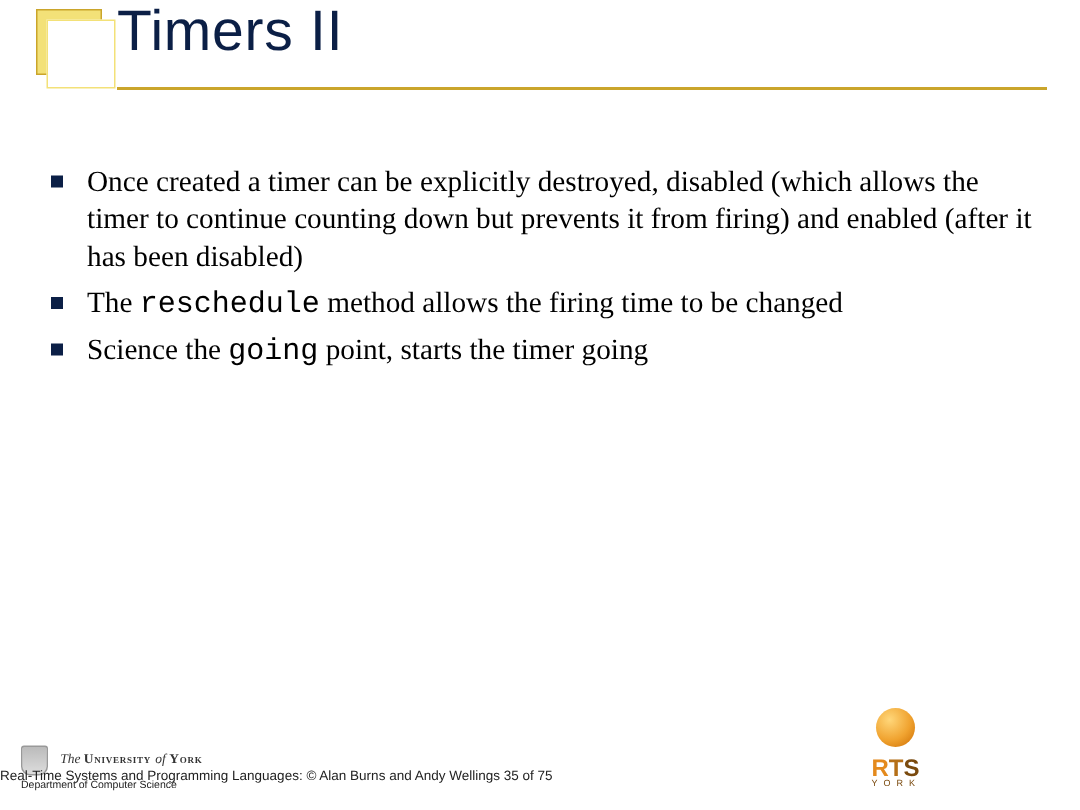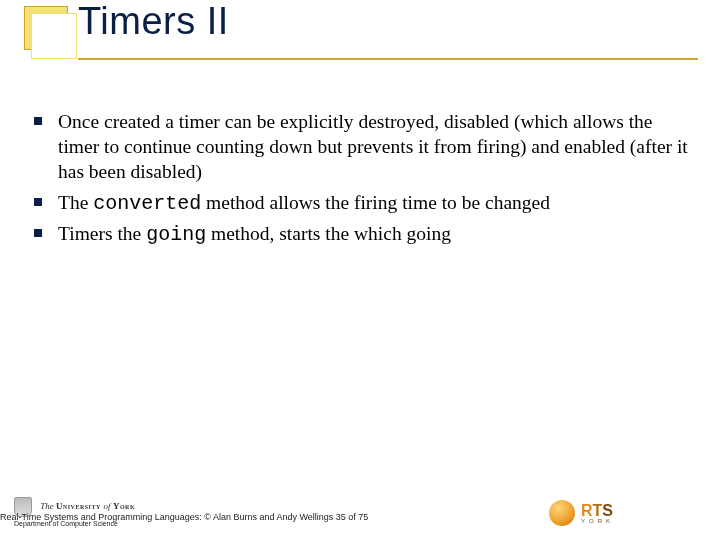--- a/index.html
+++ b/index.html
@@ -13,43 +13,43 @@
   ul.bullets { list-style: none; }
   ul.bullets li { position: relative; padding-left: 24px; font-size: 19.5px; line-height: 1.28; margin-bottom: 6px; font-family: "Times New Roman", Times, serif; }
   ul.bullets li .sq { position: absolute; left: 0; top: 7px; width: 8px; height: 8px; background: #0b1f46; }
   code.inline { font-family: "Courier New", Courier, monospace; font-size: 20px; }
   .footer { position: absolute; bottom: 6px; left: 0; width: 628px; height: 48px; }
   .footer-left { position: absolute; left: 14px; bottom: 6px; font-family: Georgia, serif; font-size: 8.5px; line-height: 1.2; color: #333; }
   .footer-left .uni { font-family: Georgia, serif; font-style: italic; font-size: 9px; }
   .footer-left .uni b { font-style: normal; font-variant: small-caps; letter-spacing: 0.5px; }
   .footer-left .dept { font-family: Arial, sans-serif; font-size: 7px; font-style: normal; margin-top: 3px; color:#222;}
   .footer-center { position: absolute; left: 0; width: 720px; bottom: 12px; text-align: left; font-family: Verdana, sans-serif; font-size: 9px; color: #222; }
-  .footer-right { position: absolute; right: 14px; bottom: 8px; display: flex; align-items: center; gap: 6px; }
+  .footer-right { position: absolute; right: 14px; bottom: 8px; display: flex; align-items: center; gap: 6px; flex-direction: column; }
   .globe { width: 26px; height: 26px; border-radius: 50%; background: radial-gradient(circle at 35% 30%, #ffd77a 0%, #f0a330 55%, #cc6b00 100%); }
   .rts-text { font-family: Arial, sans-serif; font-weight: bold; font-size: 16px; }
   .rts-text .r { color: #e48a1d; }
   .rts-text .t { color: #b56f17; }
   .rts-text .s { color: #7a4a0e; }
   .york-sub { font-family: Arial, sans-serif; font-size: 6px; color: #7a4a0e; letter-spacing: 4px; display:block; text-align:right; margin-top:-2px;}
   .crest { display:inline-block; width:18px; height:20px; background: linear-gradient(#bbb,#ddd); border:1px solid #999; border-radius:2px 2px 6px 6px; vertical-align:middle; margin-right:6px;}
 </style>
 </head>
 <body>
 
 <div class="slide">
   <div class="title-box"></div>
   <div class="title-text">Timers II</div>
   <div class="rule"></div>
 
   <div class="content">
     <ul class="bullets">
       <li><span class="sq"></span><span>Once created a timer can be explicitly destroyed, disabled (which allows the timer to continue counting down but prevents it from firing) and enabled (after it has been disabled)</span></li>
       <li><span class="sq"></span></li>
-      <li><span class="sq"></span><span>The </span><code class="inline">converted</code><span> method allows the firing time to be changed</span></li>
-      <li><span class="sq"></span><span>Timers the </span><code class="inline">going</code><span> method, starts the which going</span></li>
+      <li><span class="sq"></span><span>The </span><code class="inline">reschedule</code><span> method allows the firing time to be changed</span></li>
+      <li><span class="sq"></span><span>Science the </span><code class="inline">going</code><span> point, starts the timer going</span></li>
     </ul>
   </div>
 
   <div class="footer">
     <div class="footer-left">
       <span class="crest"></span>
       <span class="uni">
         <span>The </span><b>University </b><i>of</i><b> York</b>
       </span>
       <div class="dept">Department of Computer Science</div>

